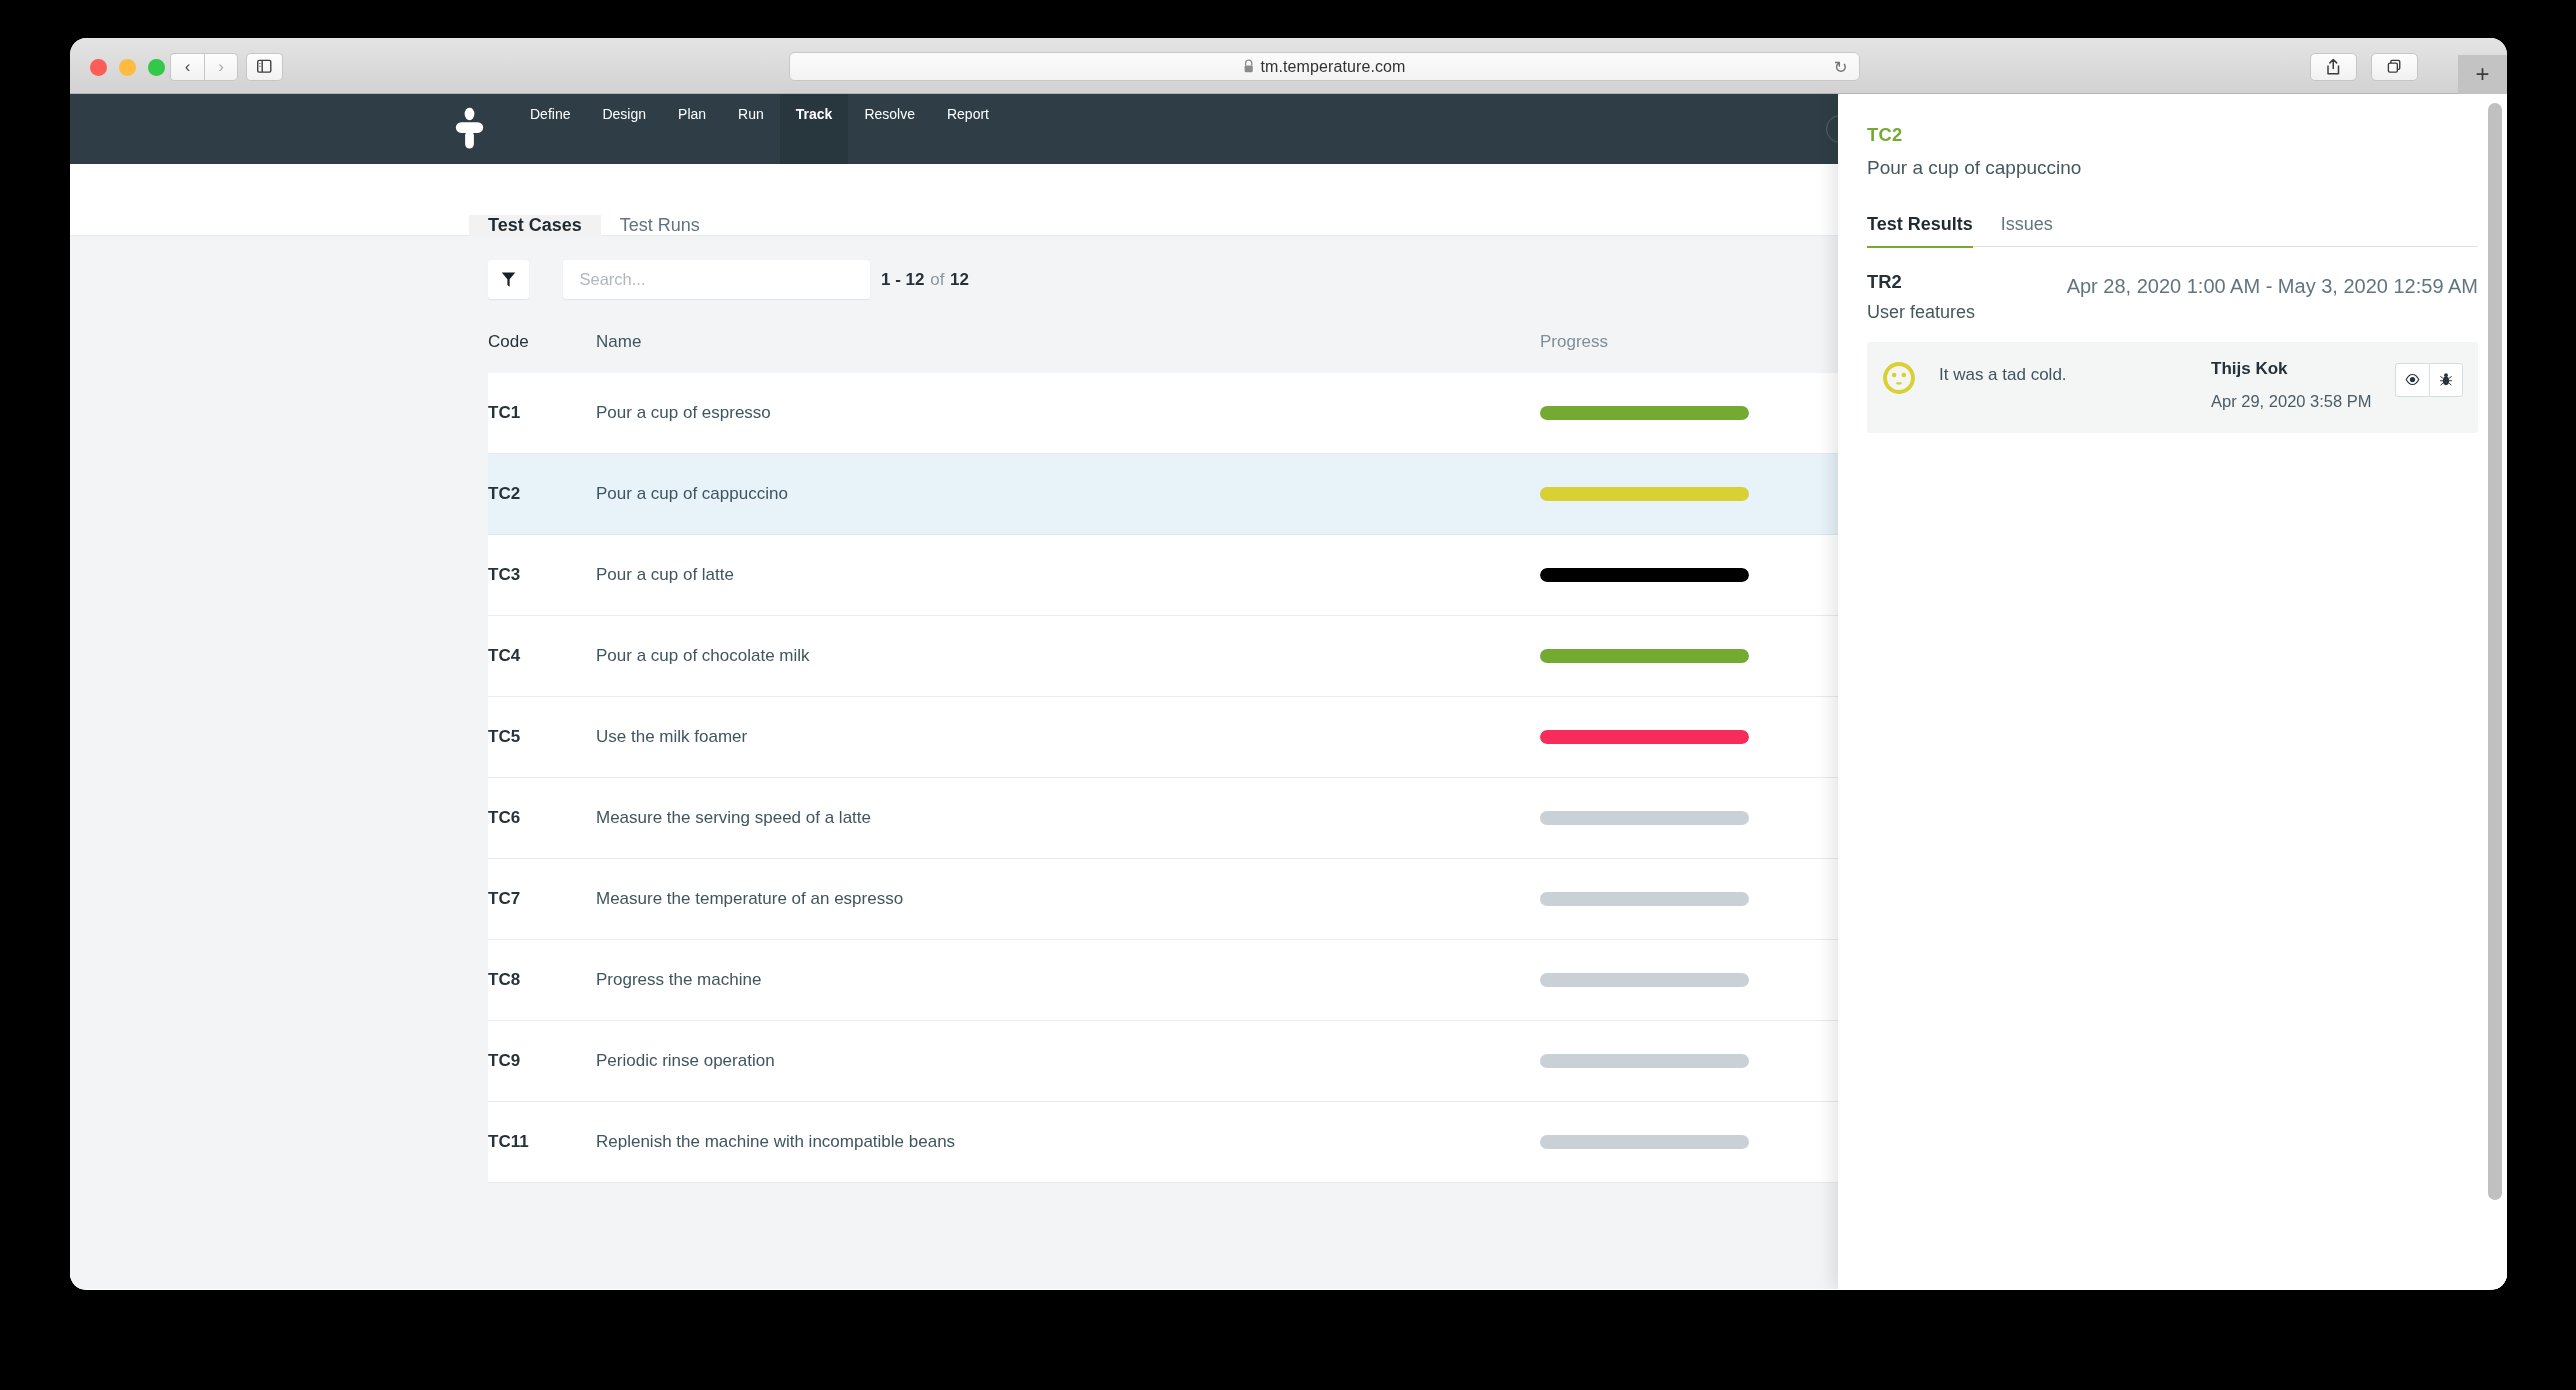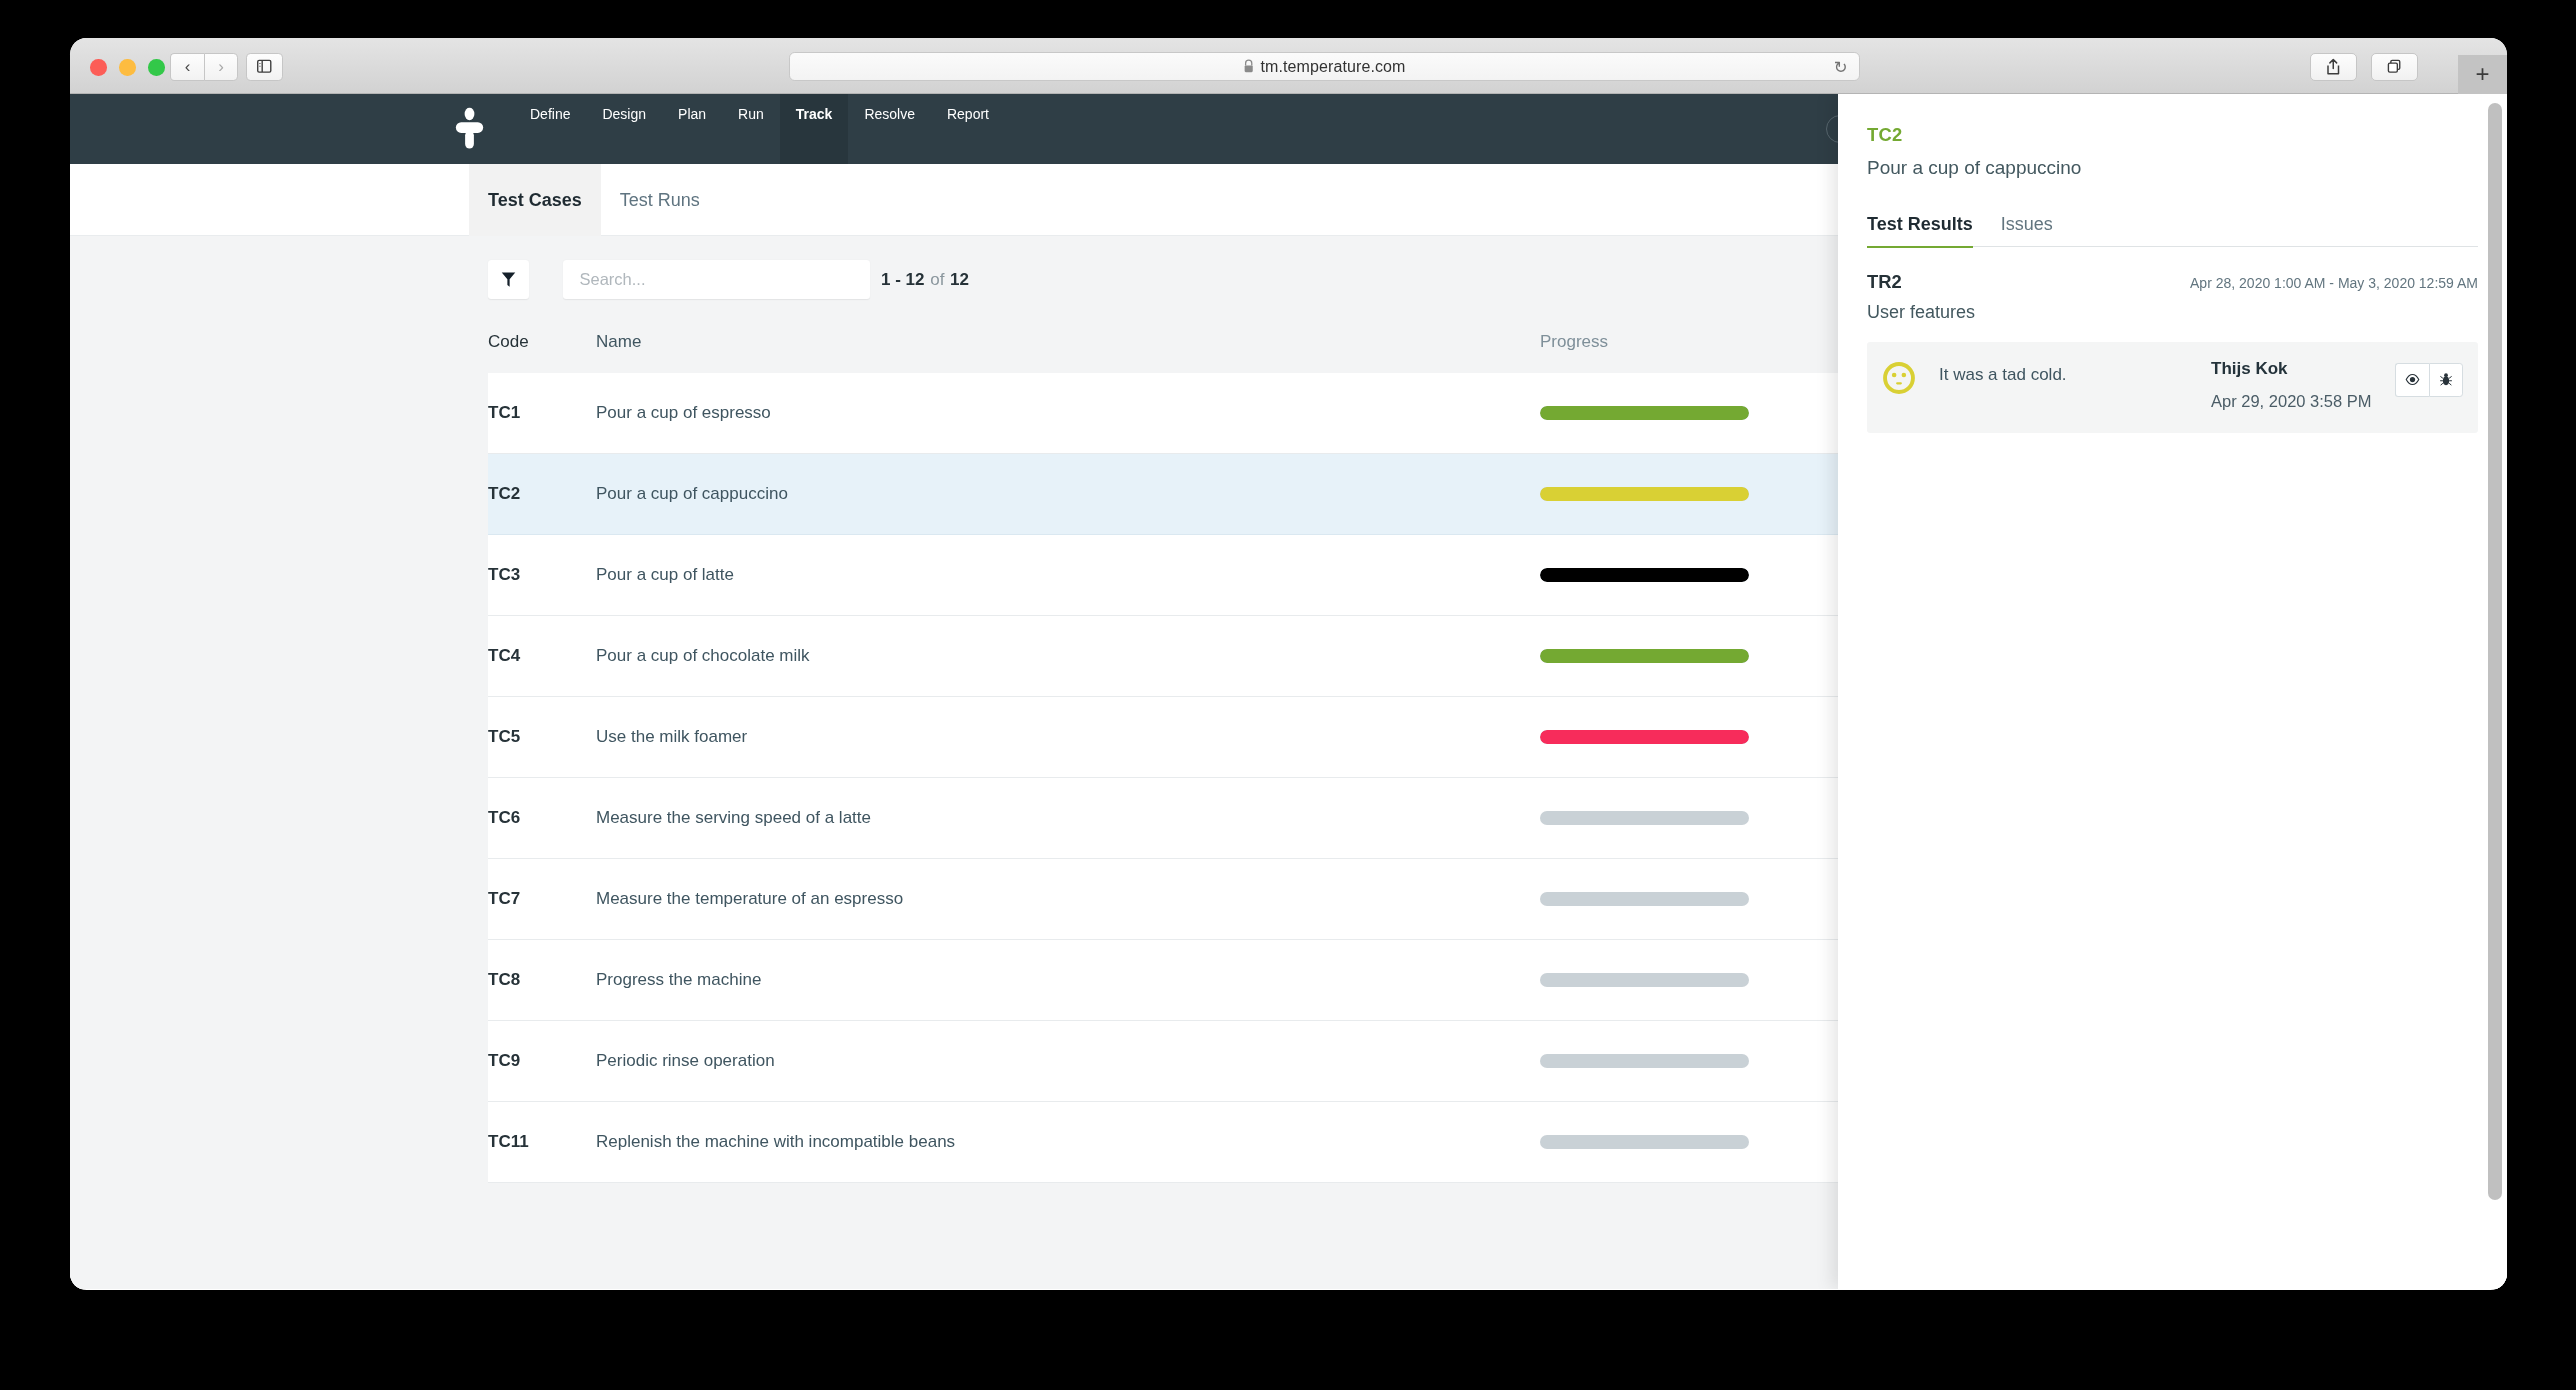--- a/index.html
+++ b/index.html
@@ -120,21 +120,21 @@
     border: 1.9px solid #56656d;
   }
 
   
   .tabsrow {
     position: relative;
     height: 72px;
     background: #fff;
     border-bottom: 0.6px solid #e9ecee;
   }
-  .tabs { position: absolute; left: 399px; top: 0; display: flex; height: 72px; }
+  .tabs { position: absolute; left: 399px; top: 0; display: flex; height: 72px; align-items: flex-end; }
   .tab {
     display: flex; align-items: center; padding: 0 19px;
     font-size: 18px; color: #5f7480;
   }
   .tab.active { background: #f2f2f2; color: #1f2b32; font-weight: bold; }
 
   
   .content { position: relative; background: #f3f4f5; height: 1054px; }
 
   .toolbar { position: relative; height: 75px; }
@@ -199,21 +199,21 @@
   .panel-tabs {
     margin-top: 35px; display: flex; gap: 28px;
     border-bottom: 1.9px solid #dfe3e5;
   }
   .ptab { font-size: 18px; color: #62757f; padding-bottom: 11.4px; }
   .ptab.active { color: #1f2b32; font-weight: bold; border-bottom: 2.5px solid #74a932; margin-bottom: -1.9px; }
 
   .run-head { margin-top: 24px; display: flex; align-items: flex-start; justify-content: space-between; }
   .run-code { font-size: 18.4px; color: #263238; font-weight: bold; }
   .run-name { font-size: 18px; color: #43585f; margin-top: 9px; }
-  .run-dates { font-size: 14px; color: #62757f; padding-top: 3.8px; white-space: nowrap; }
+  .run-dates { font-size: 20px; color: #62757f; padding-top: 3.8px; white-space: nowrap; }
 
   .result-card {
     margin-top: 19px;
     background: #f4f5f5;
     border-radius: 3.2px;
     padding: 16.5px 15px 19px 15px;
     display: flex; align-items: flex-start;
   }
   .face { width: 34px; height: 34px; flex: none; margin-top: 2.5px; }
   .result-text { flex: 1; font-size: 17px; color: #3f5560; margin-left: 23px; margin-top: 6.3px; }

